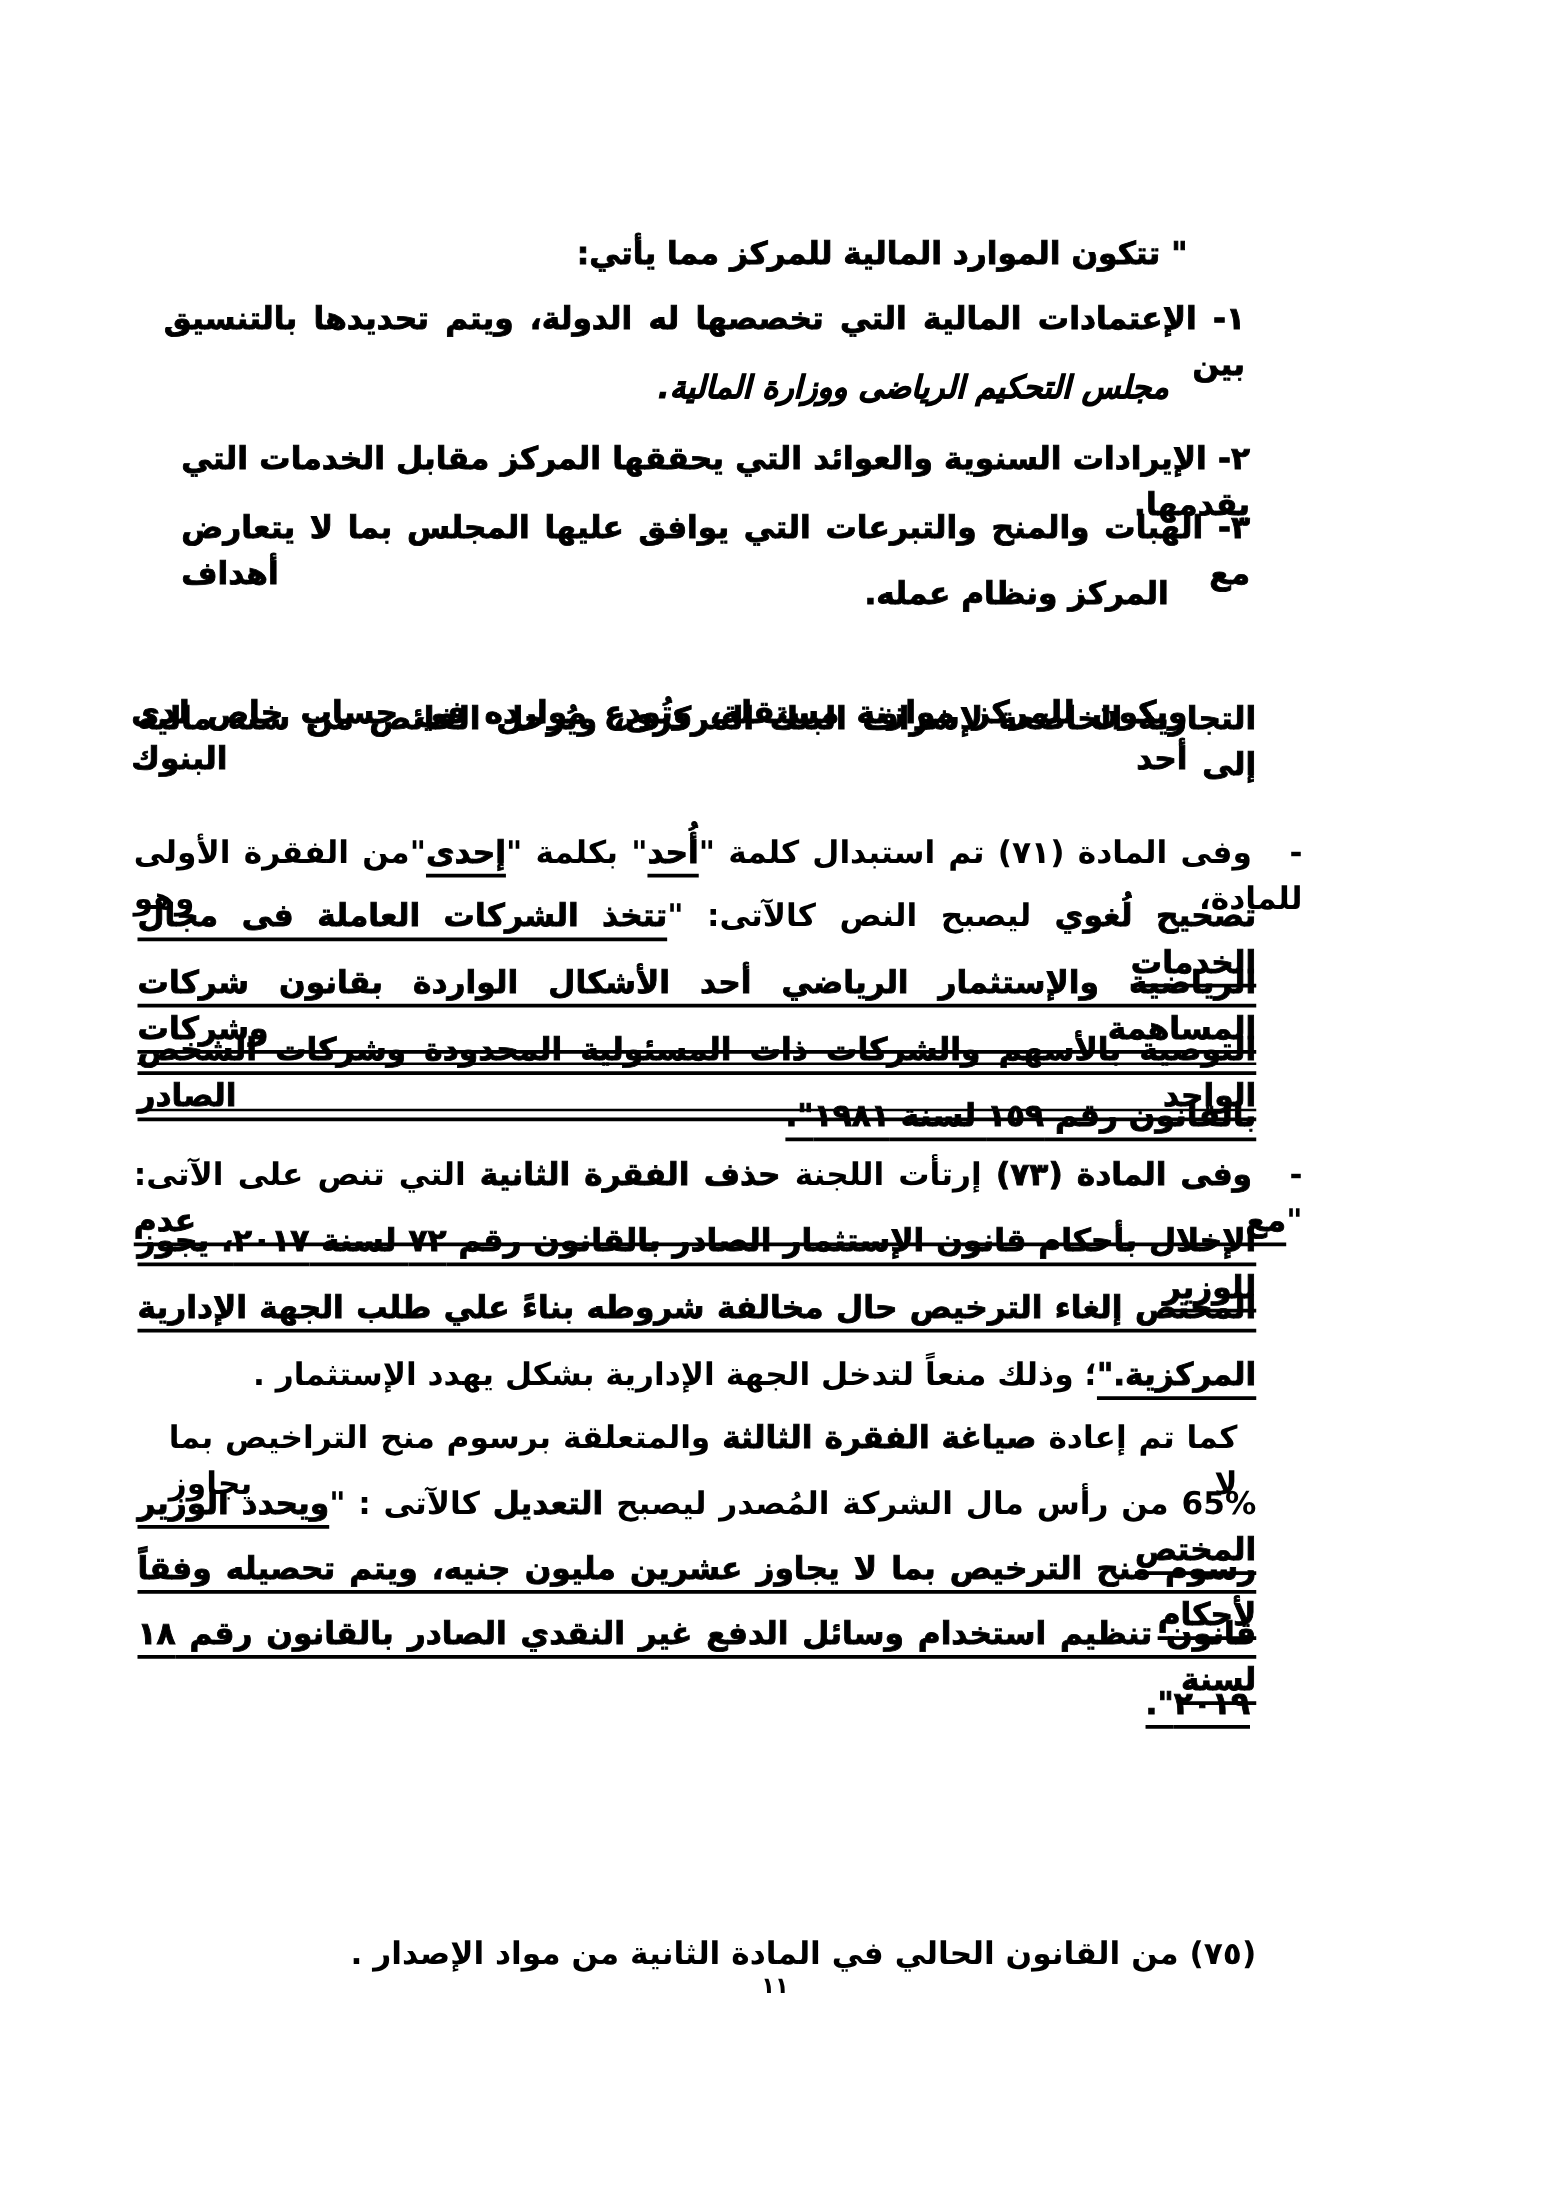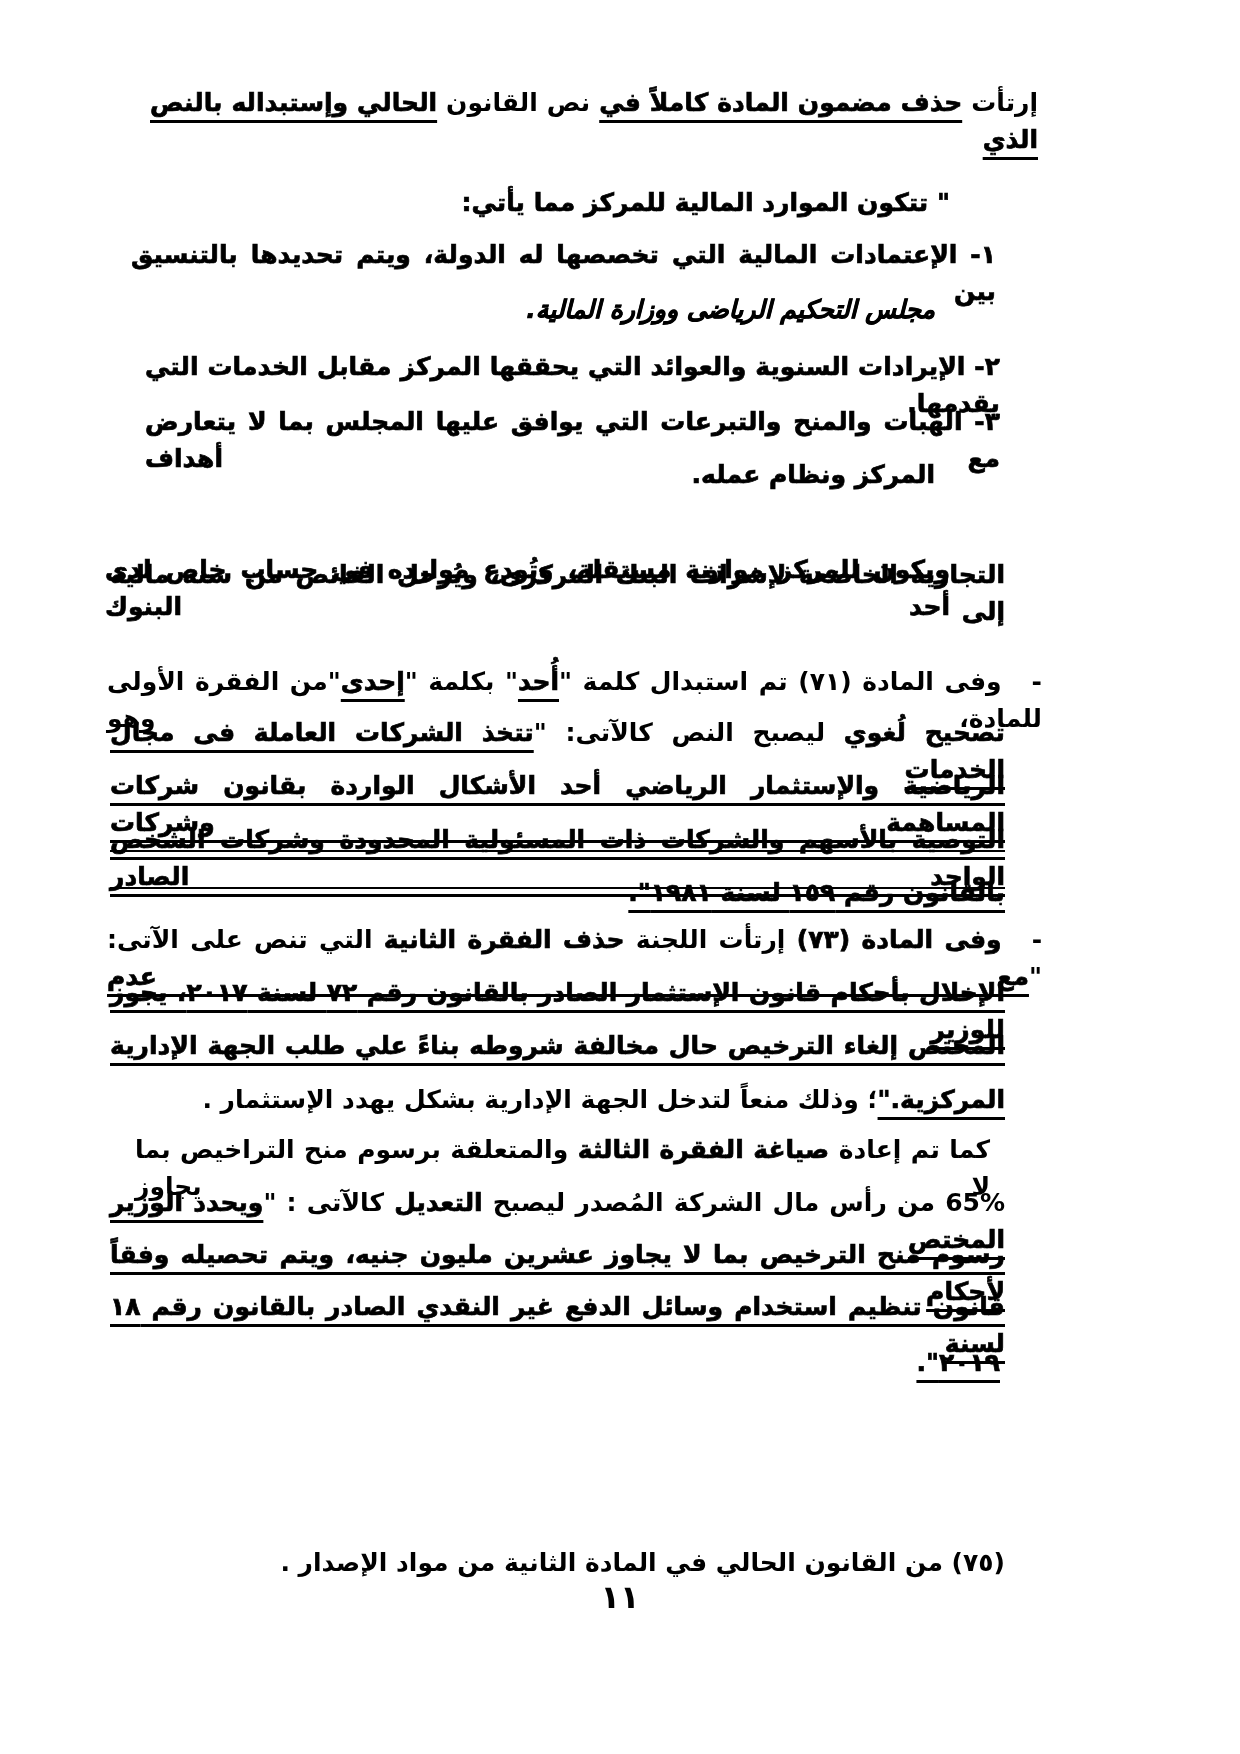--- a/index.html
+++ b/index.html
@@ -25,29 +25,28 @@
   .u{
     text-decoration:underline;
     text-decoration-thickness:2.5px;
     text-underline-offset:9px;
     text-decoration-skip-ink:none;
   }
   .b{ -webkit-text-stroke:0.7px #000; }
   .m{ margin-left:30px; }
   .pagenum{
     position:absolute;top:1578px;left:0;right:0;
-    text-align:center;font-size:32px;
+    text-align:center;font-size:18px;
   }
 </style>
 </head>
 <body>
 
 <div class="page">
   <div class="pagenum">١١</div>
-<div class="line j" style="top: 84px; right: 202px; width: 888px;"><span>إرتأت </span><span class="b u">حذف مضمون المادة كاملاً في</span><span> نص القانون </span><span class="b u">الحالي وإستبداله بالنص الذي</span></div>
     <div class="line" style="top: 184px; right: 290px;"><span class="b">" تتكون الموارد المالية للمركز مما يأتي:</span></div>
     <div class="line j" style="top: 236px; right: 244px; width: 865px;"><span class="b">١- الإعتمادات المالية التي تخصصها له الدولة، ويتم تحديدها بالتنسيق بين</span></div>
     <div class="line" style="top: 291px; right: 305px; font-style: italic;"><span class="b">مجلس التحكيم الرياضى ووزارة المالية.</span></div>
     <div class="line j" style="top: 348px; right: 240px; width: 855px;"><span class="b">٢- الإيرادات السنوية والعوائد التي يحققها المركز مقابل الخدمات التي يقدمها.</span></div>
     <div class="line j" style="top: 403px; right: 240px; width: 855px;"><span class="b">٣- الهبات والمنح والتبرعات التي يوافق عليها المجلس بما لا يتعارض مع أهداف</span></div>
     <div class="line" style="top: 456px; right: 305px;"><span class="b">المركز ونظام عمله.</span></div>
     <div class="line j" style="top: 503px; right: 290px; width: 845px; margin-top: 48px;"><span class="b">ويكون للمركز موازنة مستقلة، وتُودع موارده في حساب خاص لدى أحد البنوك</span></div>
     <div class="line j" style="top: 556px; right: 235px; width: 895px;"><span class="b">التجارية الخاضعة لإشراف البنك المركزى، ويُرحل الفائض من سنة مالية إلى</span></div>
     <div class="line j" style="top: 663px; right: 198px; width: 935px;"><span class="m">-</span><span>وفى المادة (٧١) تم استبدال كلمة "</span><span class="b u">أُحد</span><span>" بكلمة "</span><span class="b u">إحدى</span><span>"من الفقرة الأولى للمادة، وهو</span></div>
     <div class="line j" style="top: 714px; right: 235px; width: 895px;"><span class="b">تصحيح لُغوي</span><span> ليصبح النص كالآتى: "</span><span class="b u">تتخذ الشركات العاملة فى مجال الخدمات</span></div>

